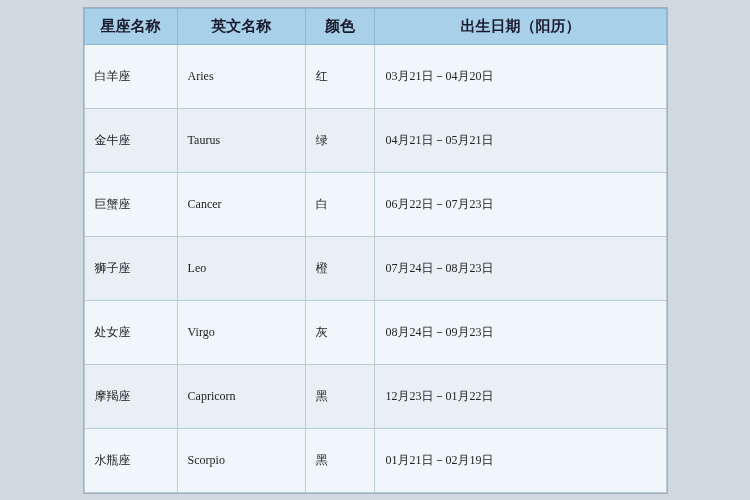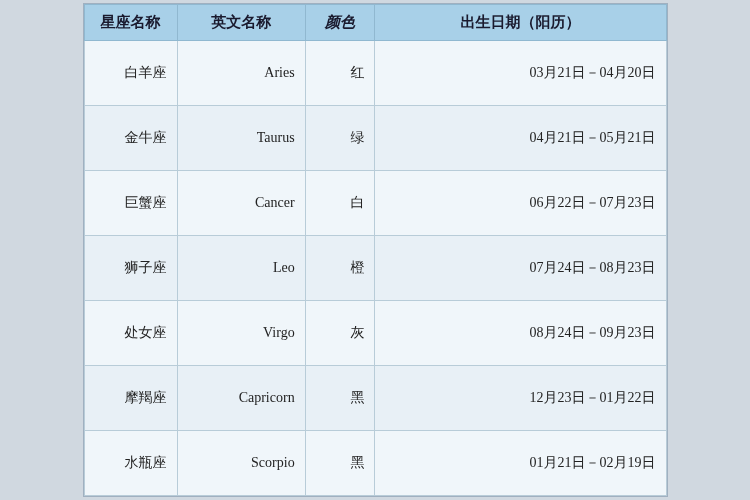--- a/index.html
+++ b/index.html
@@ -46,28 +46,28 @@
       background-color: #f0f6fa;
     }
 
     tbody tr:nth-child(even) {
       background-color: #e8f0f6;
     }
 
     tbody td {
       padding: 23px 10px;
       border: 1px solid #b8ccd8;
-      font-size: 14px;
+      font-size: 12px;
       color: #222;
-      text-align: right;
+      text-align: left;
     }
 
     .col-chinese { width: 16%; }
     .col-english { width: 22%; }
-    .col-color   { width: 12%; font-style: italic; }
+    .col-color   { width: 12%; }
     .col-date    { width: 50%; }
   </style>
 </head>
 <body>
 
 <div class="table-container">
   <table>
     <thead>
       <tr>
         <th class="col-chinese">星座名称</th>

